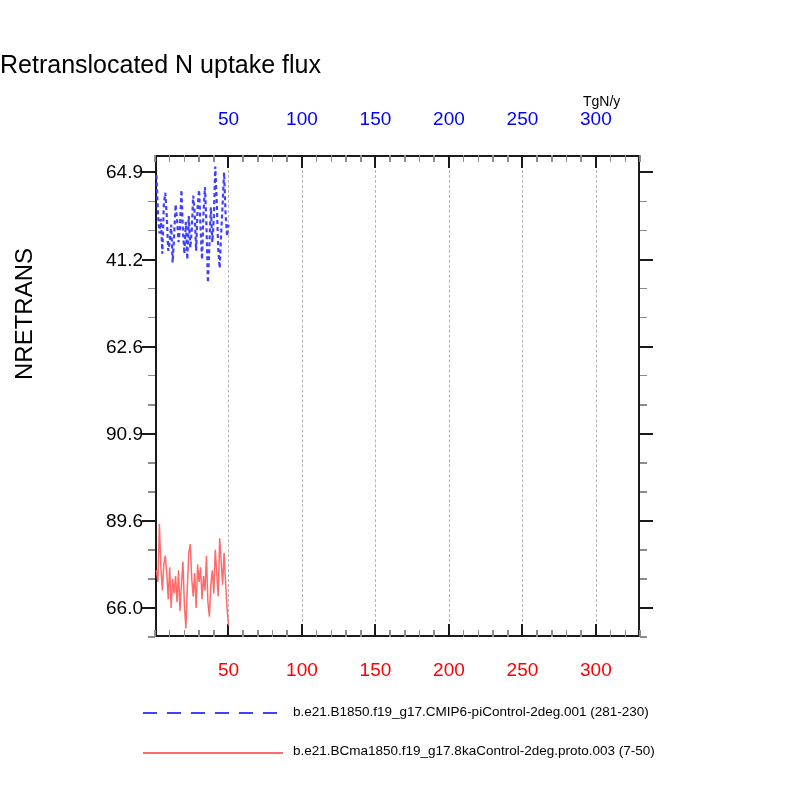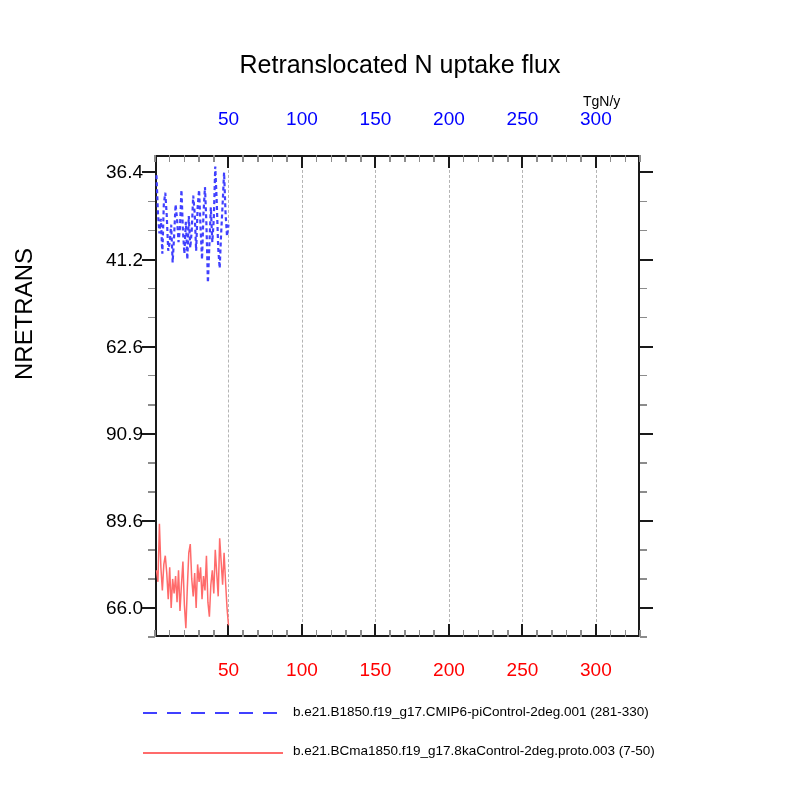--- a/index.html
+++ b/index.html
@@ -1,20 +1,20 @@
 <!DOCTYPE html>
 <html><head>
 <meta charset="utf-8">
 <style>
   html,body{margin:0;padding:0;background:#ffffff;}
   body{width:800px;height:800px;position:relative;font-family:"Liberation Sans",sans-serif;overflow:hidden;}
   #root{position:absolute;inset:0;}
 
   .title{
-    position:absolute;left:0;right:0;top:50px;text-align:center;
+    position:absolute;left:0;right:0;top:50px;text-align:left;
     font-size:25px;color:#000;font-family:"Liberation Sans",sans-serif;
   }
 
   .units{
     position:absolute;top:93px;left:583px;font-size:14px;color:#000;
     white-space:nowrap;
   }
 
   .plotwrap{position:absolute;left:155px;top:155px;width:485px;height:482px;}
   .frame{position:absolute;inset:0;border:2.2px solid #1a1a1a;box-sizing:border-box;background:#fff;}
@@ -73,21 +73,21 @@
       <div class="xlab-bot" style="left: 522.424px;">250</div>
       <div class="xlab-bot" style="left: 595.909px;">300</div>
     </div>
 
   <div class="ylab-col" id="y-ticklabels">
       <div class="ylab" style="top: 607.964px;">66.0</div>
       <div class="ylab" style="top: 520.855px;">89.6</div>
       <div class="ylab" style="top: 433.747px;">90.9</div>
       <div class="ylab" style="top: 346.639px;">62.6</div>
       <div class="ylab" style="top: 259.53px;">41.2</div>
-      <div class="ylab" style="top: 172.422px;">36.4</div>
+      <div class="ylab" style="top: 172.422px;">64.9</div>
     </div>
 
   <div class="yaxis-title">NRETRANS</div>
 
   <div class="plotwrap">
     <div class="frame"></div>
     <div id="gridlines">
         <div class="gridv" style="left: 73.4848px;"></div>
         <div class="gridv" style="left: 146.97px;"></div>
         <div class="gridv" style="left: 220.455px;"></div>
@@ -201,21 +201,21 @@
       </div>
     <svg class="curves" id="curves" width="485" height="482">
         <polyline points="1.47,20.33 2.94,58.07 4.41,78.40 5.88,63.88 7.35,98.72 8.82,49.36 10.29,37.75 11.76,60.98 13.23,95.82 14.70,87.11 16.17,69.69 17.64,107.43 19.11,81.30 20.58,49.36 22.05,63.88 23.52,87.11 24.98,72.59 26.45,34.84 27.92,75.49 29.39,98.72 30.86,66.78 32.33,104.53 33.80,60.98 35.27,92.92 36.74,75.49 38.21,40.65 39.68,58.07 41.15,95.82 42.62,52.27 44.09,34.84 45.56,72.59 47.03,104.53 48.50,58.07 49.97,31.94 51.44,69.69 52.91,127.76 54.38,90.01 55.85,52.27 57.32,87.11 58.79,63.88 60.26,11.61 61.73,46.46 63.20,92.92 64.67,113.24 66.14,78.40 67.61,49.36 69.08,17.42 70.55,58.07 72.02,81.30 73.48,69.69" fill="none" stroke="#4040ff" stroke-width="2.2" stroke-dasharray="4,3"></polyline>
         <polyline points="1.47,415.22 2.94,426.83 4.41,368.76 5.88,412.31 7.35,435.54 8.82,409.41 10.29,400.70 11.76,418.12 13.23,444.25 14.70,412.31 16.17,452.96 17.64,423.93 19.11,438.45 20.58,421.02 22.05,447.16 23.52,415.22 24.98,455.87 26.45,429.73 27.92,406.51 29.39,450.06 30.86,473.29 32.33,432.64 33.80,397.80 35.27,389.08 36.74,423.93 38.21,441.35 39.68,418.12 41.15,452.96 42.62,409.41 44.09,426.83 45.56,412.31 47.03,444.25 48.50,421.02 49.97,435.54 51.44,400.70 52.91,447.16 54.38,461.67 55.85,429.73 57.32,415.22 58.79,438.45 60.26,394.89 61.73,418.12 63.20,441.35 64.67,383.28 66.14,406.51 67.61,429.73 69.08,397.80 70.55,426.83 72.02,452.96 73.48,470.39" fill="none" stroke="#ff6b6b" stroke-width="1.5"></polyline>
       </svg>
   </div>
 
   <div class="legend">
     <div class="legend-row">
       <div class="legend-sample dashed"></div>
-      <div class="legend-text">b.e21.B1850.f19_g17.CMIP6-piControl-2deg.001 (281-330)</div>
+      <div class="legend-text">b.e21.B1850.f19_g17.CMIP6-piControl-2deg.001 (281-230)</div>
     </div>
     <div class="legend-row">
       <div class="legend-sample solid"></div>
       <div class="legend-text">b.e21.BCma1850.f19_g17.8kaControl-2deg.proto.003 (7-50)</div>
     </div>
   </div>
 
 </div>
 
 </body></html>

